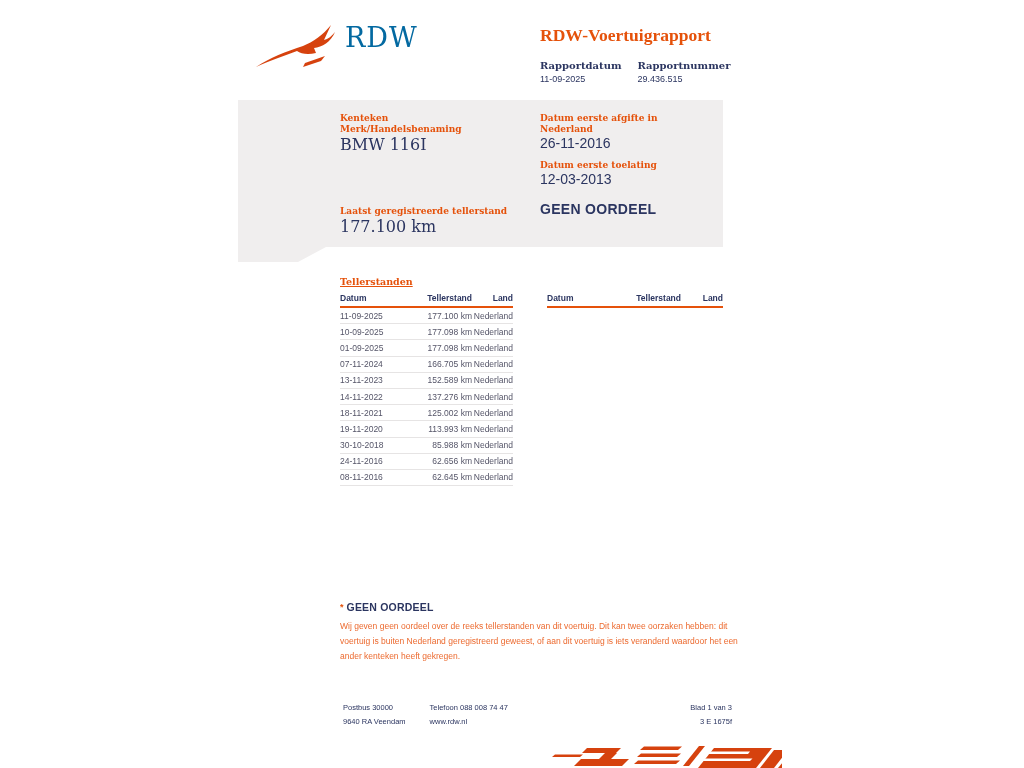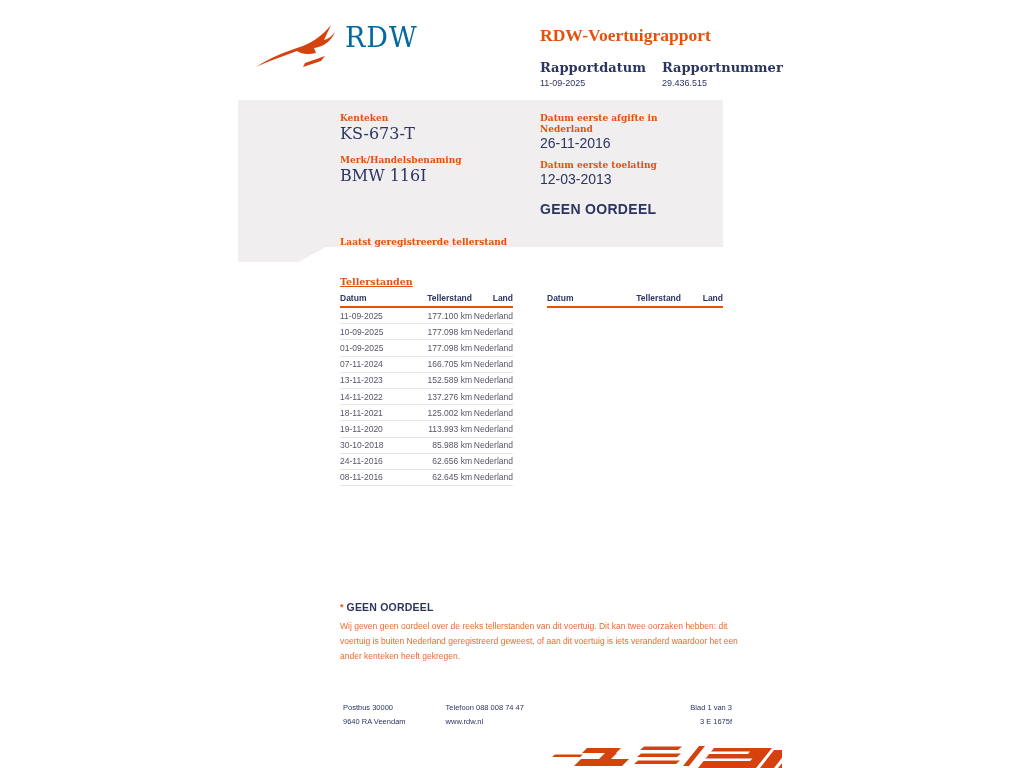--- a/index.html
+++ b/index.html
@@ -10,21 +10,21 @@
   
   .logo-block { position:absolute; left:253px; top:20px; display:flex; align-items:flex-start; }
   .logo-feather { width:86px; height:52px; }
   .logo-text { font-family:"DejaVu Serif", serif; font-size:27px; color:#0369a1;
                letter-spacing:1px; margin-left:6px; margin-top:2px; }
 
   .title-block { position:absolute; left:540px; top:25px; width:260px; }
   .doc-title { font-family:"Liberation Serif", serif; font-weight:bold;
                font-size:17.5px; color:#e5510a; }
   .report-meta { display:flex; gap:16px; margin-top:14px; }
-  .meta-label { font-family:"DejaVu Serif", serif; font-weight:bold; font-size:13px; color:#2b3560; }
+  .meta-label { font-family:"DejaVu Serif", serif; font-weight:bold; font-size:10px; color:#2b3560; }
   .meta-value { font-size:9px; color:#2b3560; margin-top:3px; }
 
   
   .panel { position:absolute; left:238px; top:100px; width:587px; height:162px;
            background:#f0eeee;
            clip-path: polygon(0 0, 485px 0, 485px 147px, 88px 147px, 60px 162px, 0 162px); }
   .panel-col-left  { position:absolute; left:102px; top:13px; width:190px; }
   .panel-col-right { position:absolute; left:302px; top:13px; width:170px; }
   .fld-label { font-family:"DejaVu Serif", serif; font-weight:bold; font-size:9px;
                color:#e5510a; line-height:11px; }
@@ -52,21 +52,21 @@
 
   
   .footnote { position:absolute; left:340px; top:601px; width:398px; }
   .footnote-head { display:flex; align-items:flex-start; gap:3px; }
   .footnote-ast { color:#e5510a; font-weight:bold; font-size:9px; margin-top:1px; }
   .footnote-title { font-weight:bold; font-size:10.5px; color:#2b3560; letter-spacing:0.2px; }
   .footnote-text { margin-top:6px; font-size:8.5px; color:#ec6a2f; line-height:15px; }
 
   
   .footer { position:absolute; left:343px; top:701px; width:389px; display:flex;
-            font-size:7.5px; color:#2b3560;gap:16px; }
+            font-size:7.5px; color:#2b3560; }
   .footer div { line-height:14px; }
   .f-col2 { margin-left:24px; }
   .f-col3 { margin-left:auto; text-align:right; }
 
   
   .bottom-art { position:absolute; left:552px; top:742px; width:230px; height:26px; }
 </style>
 </head>
 <body>
 
@@ -90,21 +90,20 @@
       <div>
         <div class="meta-label">Rapportnummer</div>
         <div class="meta-value">29.436.515</div>
       </div>
     </div>
   </div>
 
   <div class="panel">
     <div class="panel-col-left">
       <div class="fld-label">Kenteken</div>
-      <div class="fld-big">KS-673-T</div>
       <div class="fld-label">Merk/Handelsbenaming</div>
       <div class="fld-big">BMW 116I</div>
       <div class="spacer-40"></div>
       <div class="fld-label">Laatst geregistreerde tellerstand</div>
       <div class="fld-big">177.100 km</div>
     </div>
     <div class="panel-col-right">
       <div class="fld-label">Datum eerste afgifte in Nederland</div>
       <div class="fld-small">26-11-2016</div>
       <div class="fld-label">Datum eerste toelating</div>

